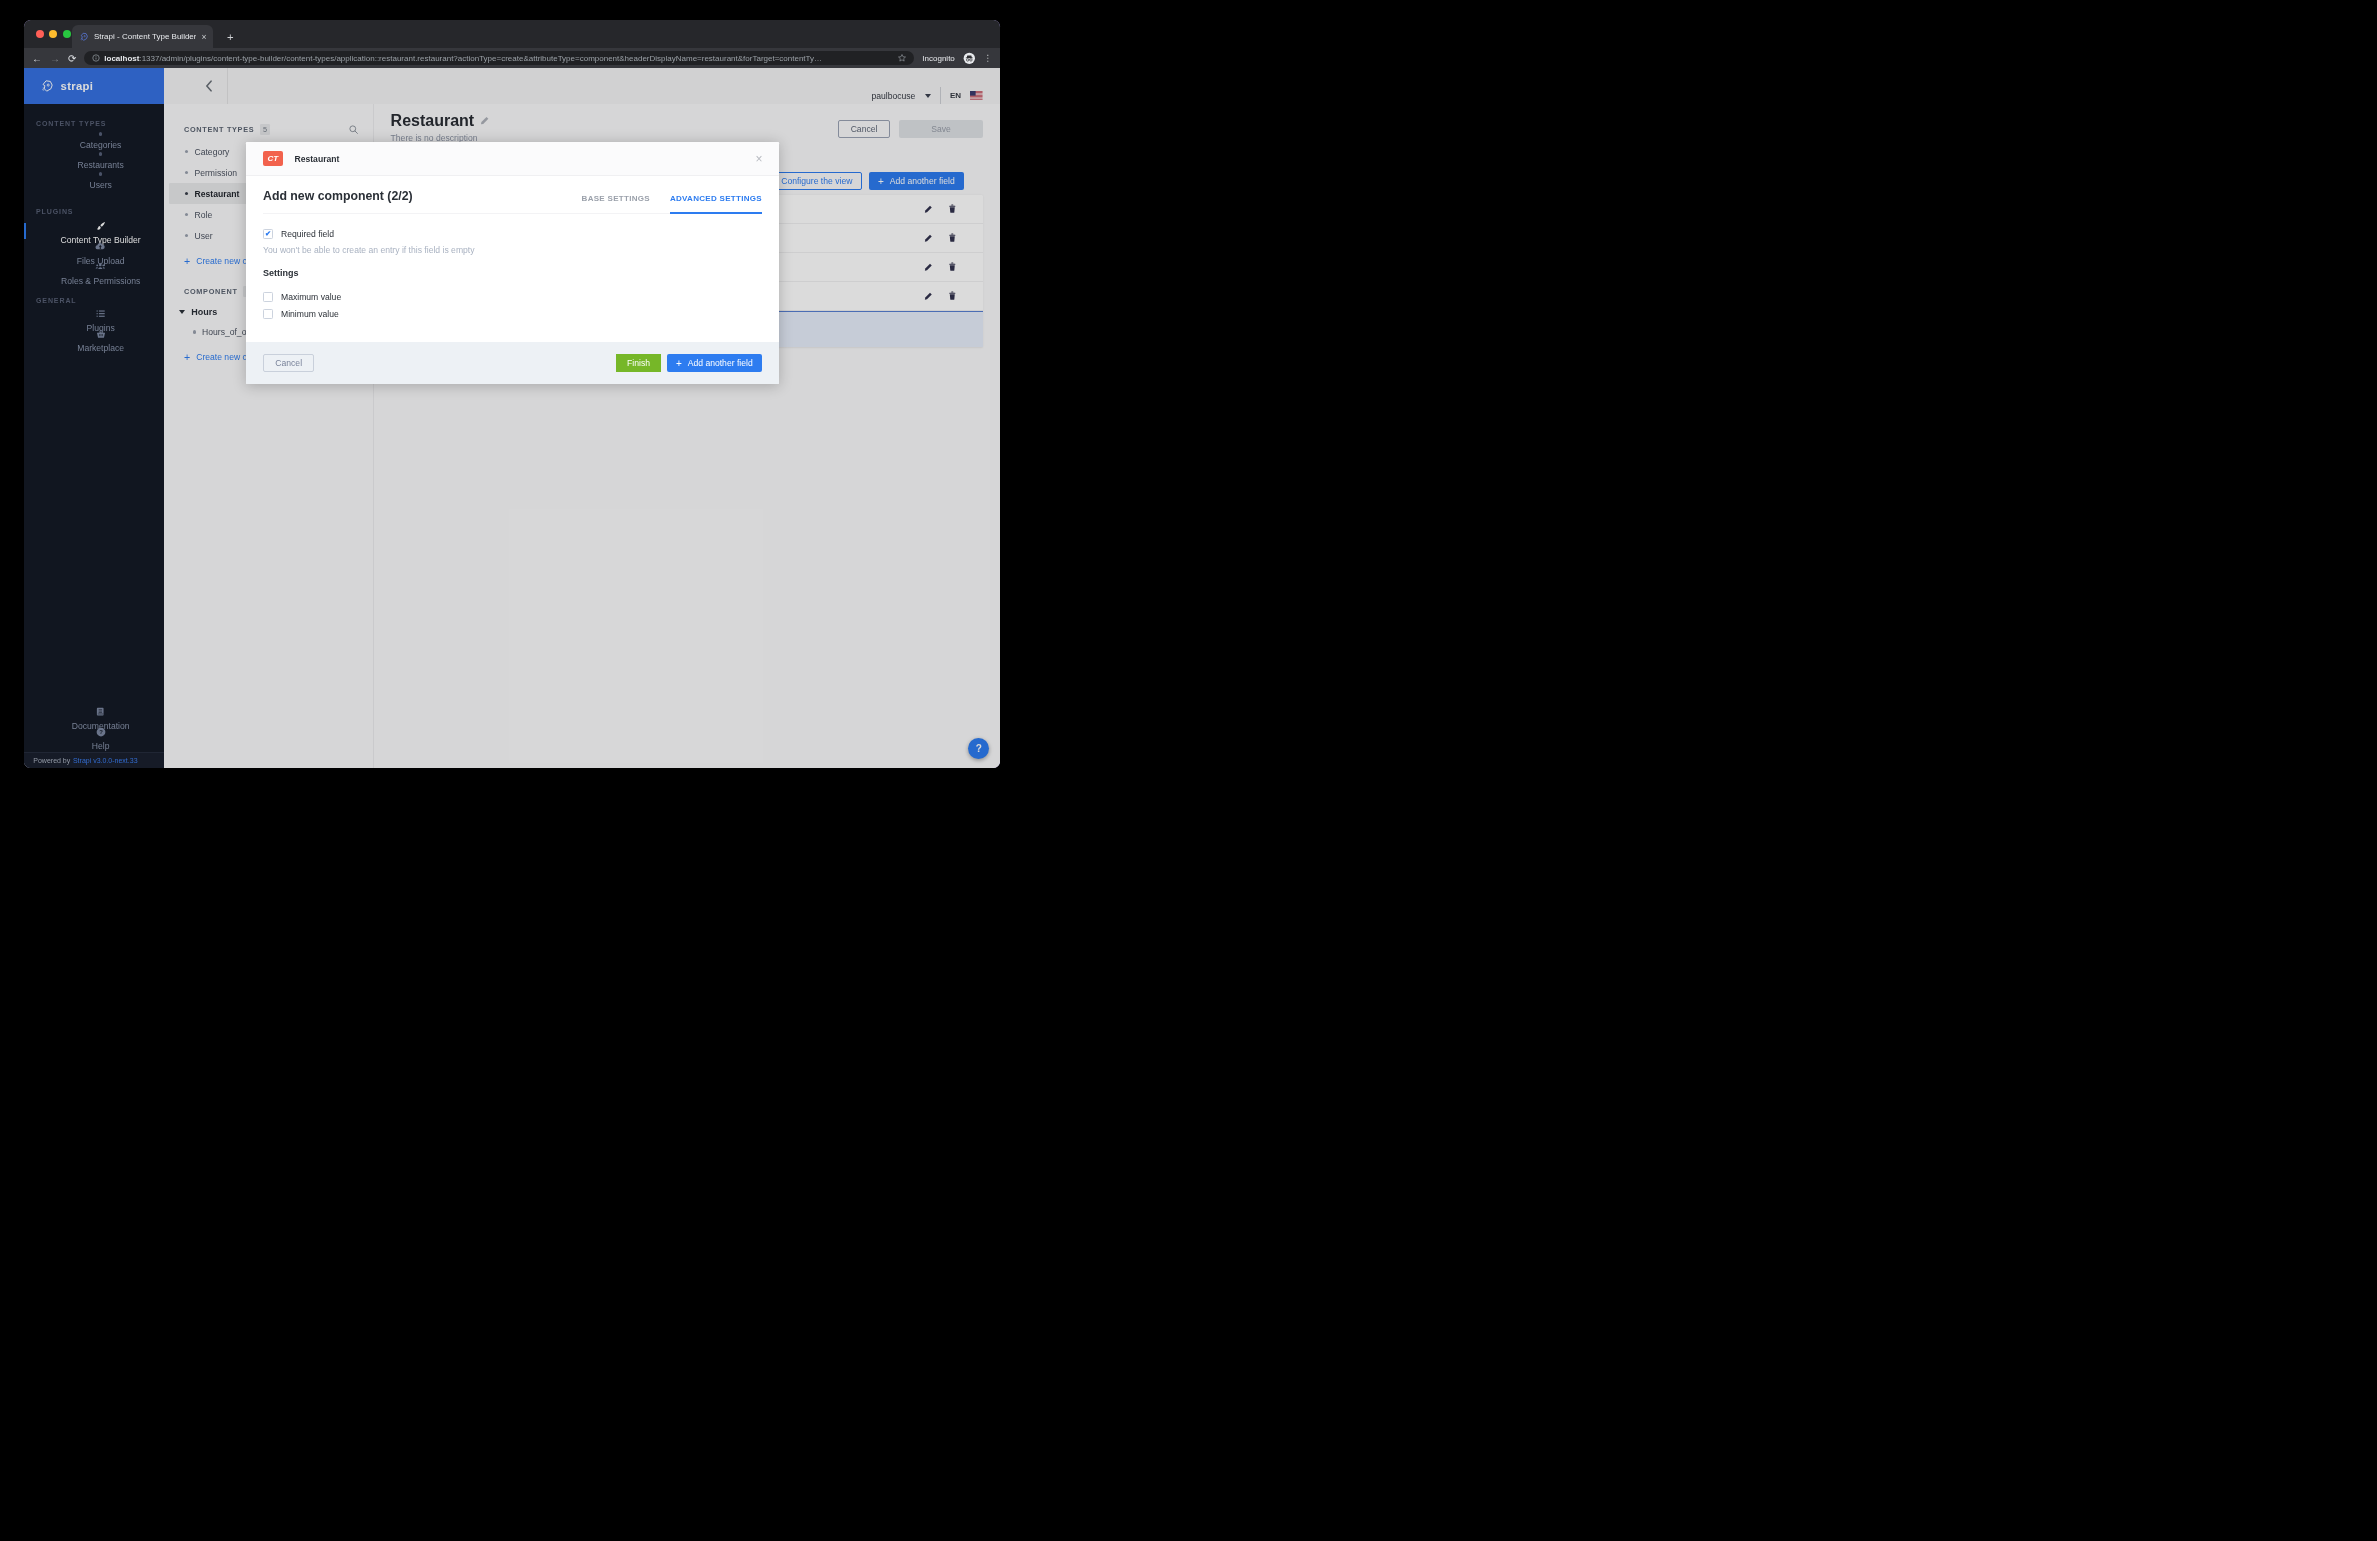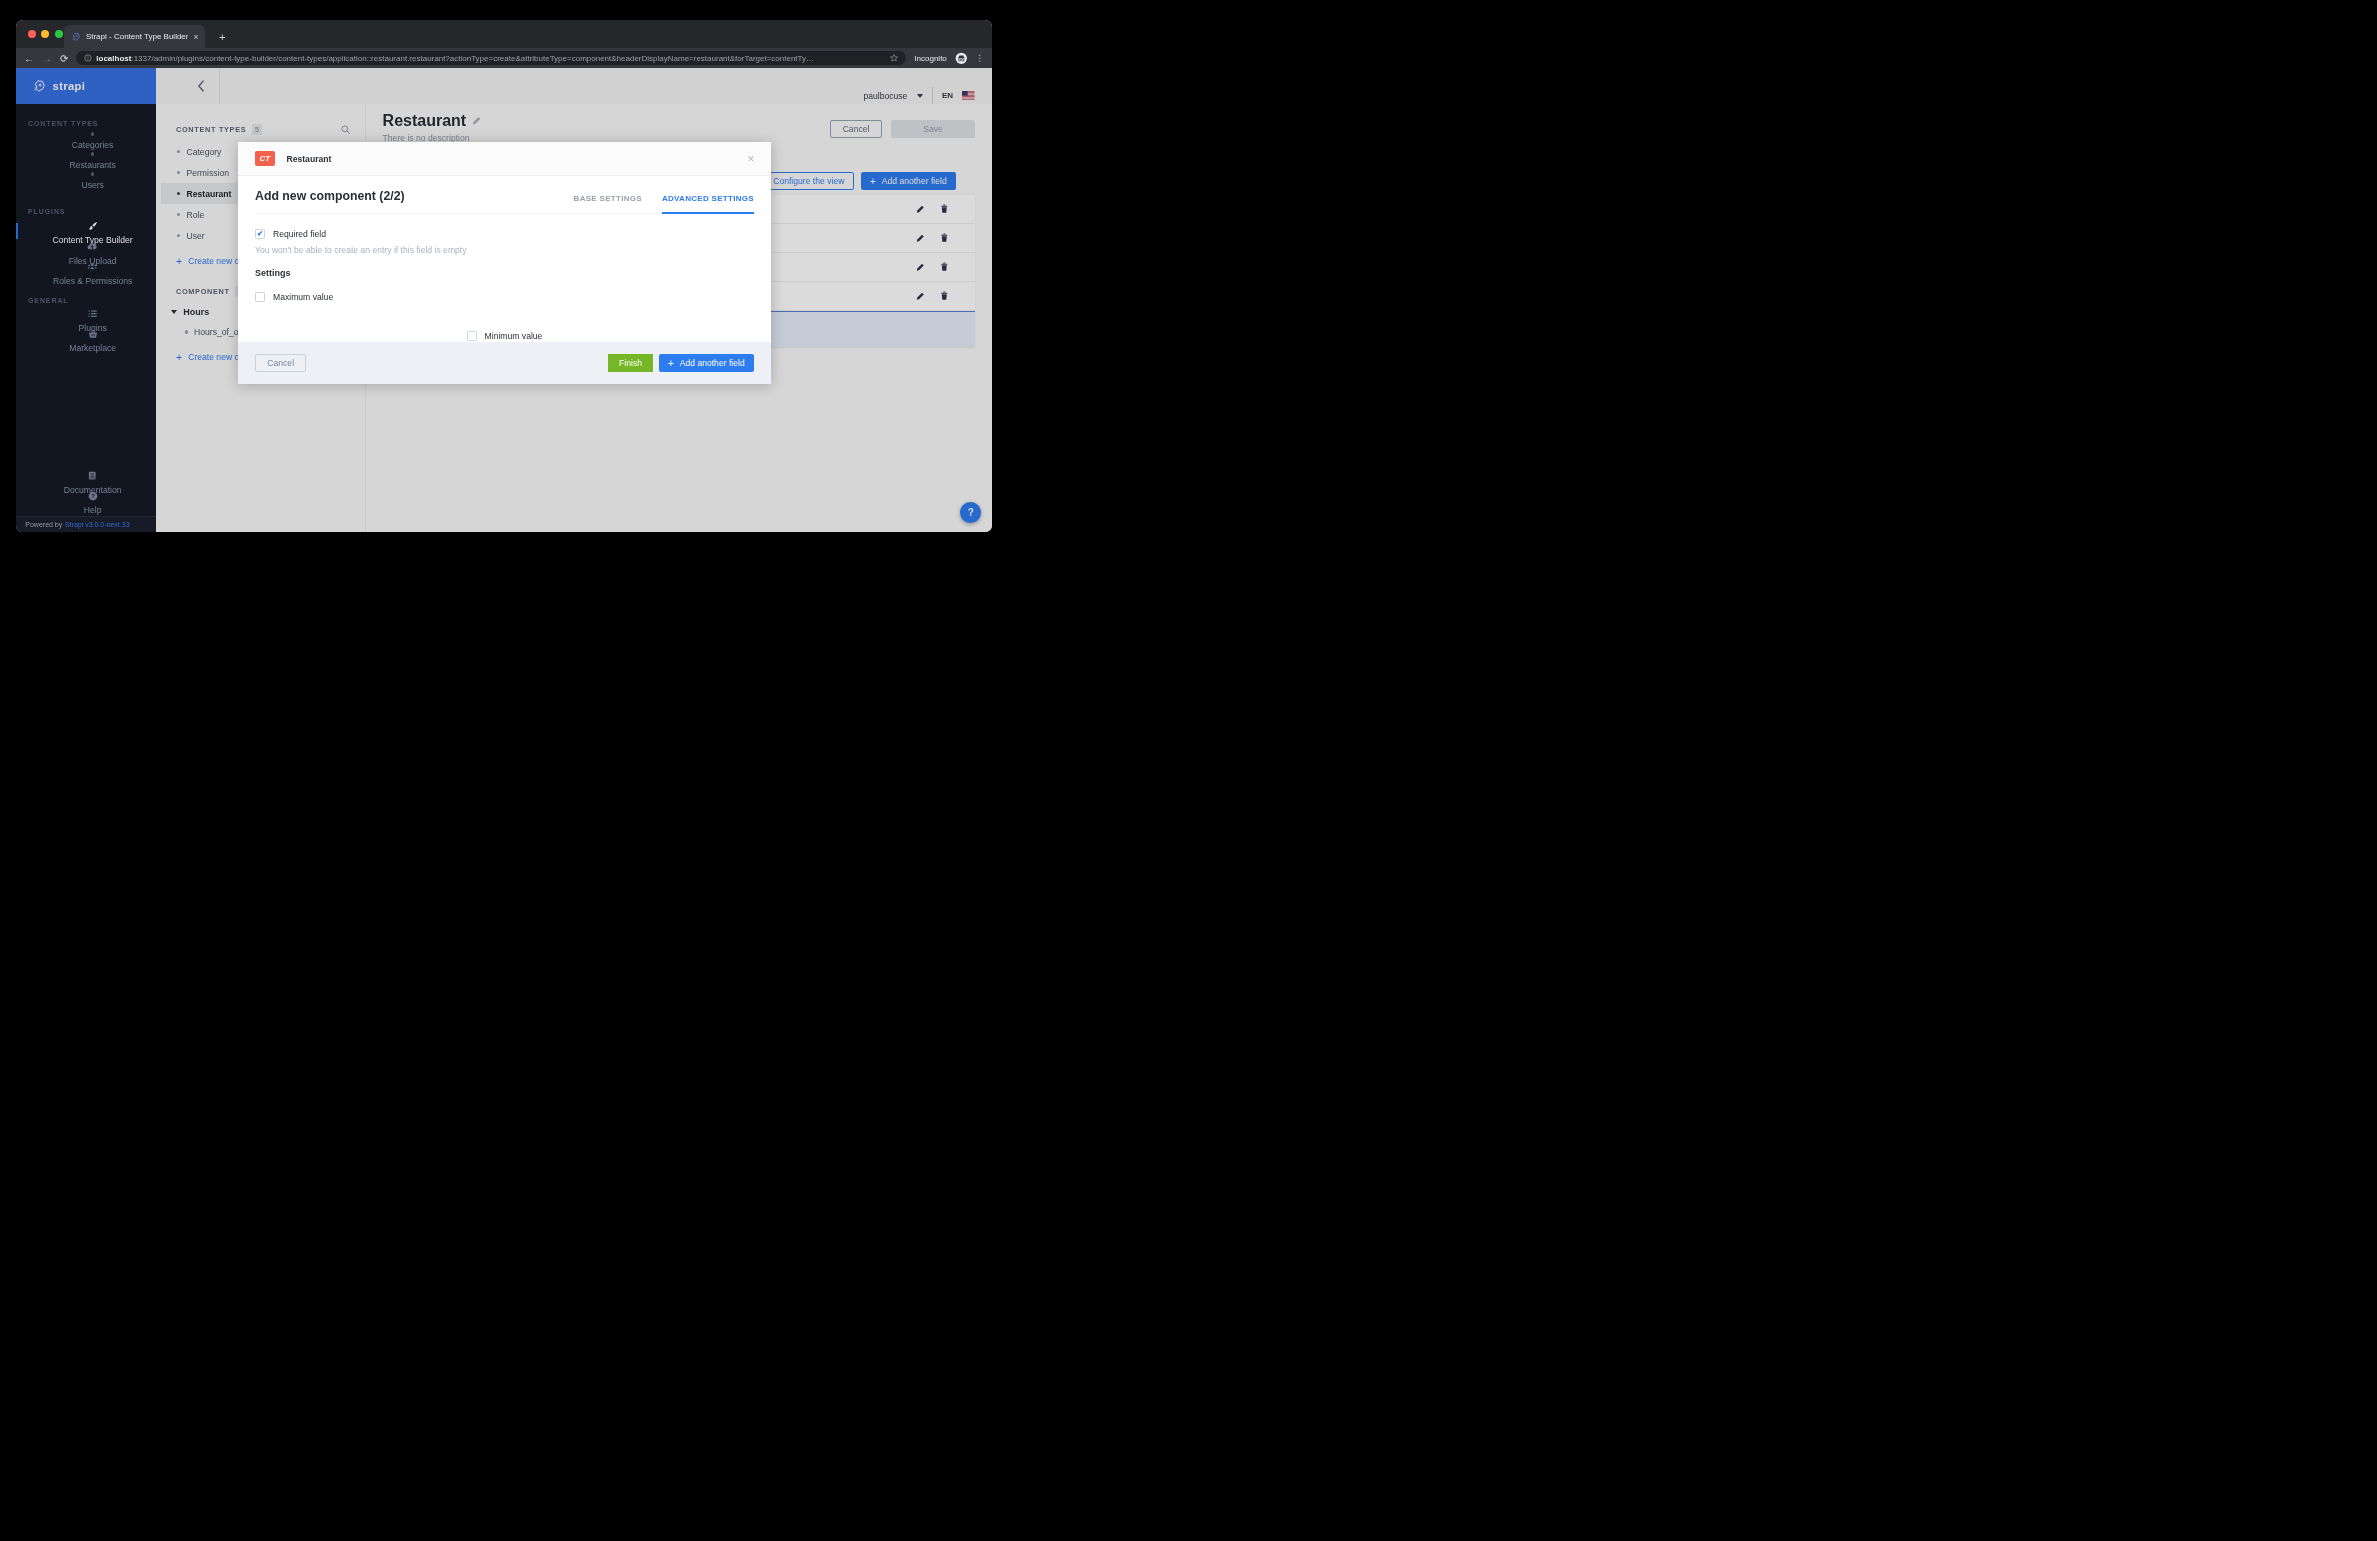--- a/index.html
+++ b/index.html
@@ -1,18 +1,18 @@
 <!DOCTYPE html>
 <html style="font-size:10.6px"><head>
 <meta charset="utf-8">
 <style>
   * { box-sizing: border-box; margin: 0; padding: 0; }
   html,body { width:1040px; height:675px; background:#000; font-family:"Liberation Sans", sans-serif; overflow:hidden; }
 
-  .window { position:absolute; left:16px; top:20px; width:976px; height:512px; border-radius:6.6px; overflow:hidden; background:#c4b5fd; }
+  .window { position:absolute; left:24px; top:20px; width:976px; height:748px; border-radius:6.6px; overflow:hidden; background:#c4b5fd; }
 
   
   .tabs-bar { position:relative; height:28px; background:#26272b; }
   .traffic { position:absolute; left:12px; top:10px; display:flex; gap:5.3px; }
   .light { width:8px; height:8px; border-radius:50%; }
   .light.red{ background:#ff5f57; } .light.yellow{ background:#febc2e; } .light.green{ background:#28c840; }
   .tab { position:absolute; left:48px; bottom:0; width:141px; height:22.6px; background:#36373c; border-radius:6px 6px 0 0; display:flex; align-items:center; gap:5.3px; padding:0 6.6px; color:#e8eaed; font-size:8px; }
   .tab-title { flex:1; white-space:nowrap; overflow:hidden; }
   .tab-close { color:#c7cacd; font-size:8.6px; }
   .newtab-btn { position:absolute; left:199px; bottom:4.6px; color:#cfd1d4; font-size:11.3px; font-weight:400; width:14.6px; text-align:center; }
@@ -101,21 +101,21 @@
   .modal-heading { font-size:12.3px; font-weight:700; color:#2b3037; padding-bottom:10px; flex:1; }
   .tabs { display:flex; gap:20px; }
   .tab-item { font-size:8px; font-weight:700; letter-spacing:0.3px; color:#9ba1ab; padding-bottom:8.6px; border-bottom:2px solid transparent; margin-bottom:-0.7px; }
   .tab-item.active { color:#2d7cf0; border-bottom-color:#2d7cf0; }
   .check-row { display:flex; align-items:center; gap:8px; margin-top:14.6px; }
   .checkbox { width:10px; height:10px; background:#fff; border:0.7px solid #ccd3de; border-radius:1.3px; display:flex; align-items:center; justify-content:center; flex:none; }
   .checkbox .mark { color:#2d7cf0; font-size:7.3px; font-weight:700; line-height:1; }
   .check-label { font-size:8.6px; color:#2b3037; }
   .help-text { margin-top:6.6px; font-size:8.6px; color:#a9b2c1; }
   .settings-title { margin-top:12.6px; font-size:9px; font-weight:700; color:#2b3037; }
-  .opt-row1 { margin-top:14px; } .opt-row2 { margin-top:29px;justify-content:center; }
+  .opt-row1 { margin-top:14px; } .opt-row2 { margin-top:7px; }
   .modal-footer { position:absolute; left:0; right:0; bottom:0; height:42px; background:#edf1f5; border-radius:0 0 1.3px 1.3px; display:flex; align-items:center; padding:0 17px; }
   .btn-m-cancel { height:18.6px; padding:0 11.3px; border:0.7px solid #c9d0db; border-radius:2px; color:#79839a; font-size:8.6px; background:transparent; display:flex; align-items:center; }
   .m-foot-right { margin-left:auto; display:flex; gap:5.3px; }
   .btn-finish { height:18px; padding:0 11.3px; background:#76b728; color:#fff; border-radius:0; font-size:8.6px; display:flex; align-items:center; }
 </style>
 </head>
 <body>
 
 <div class="window">
 

